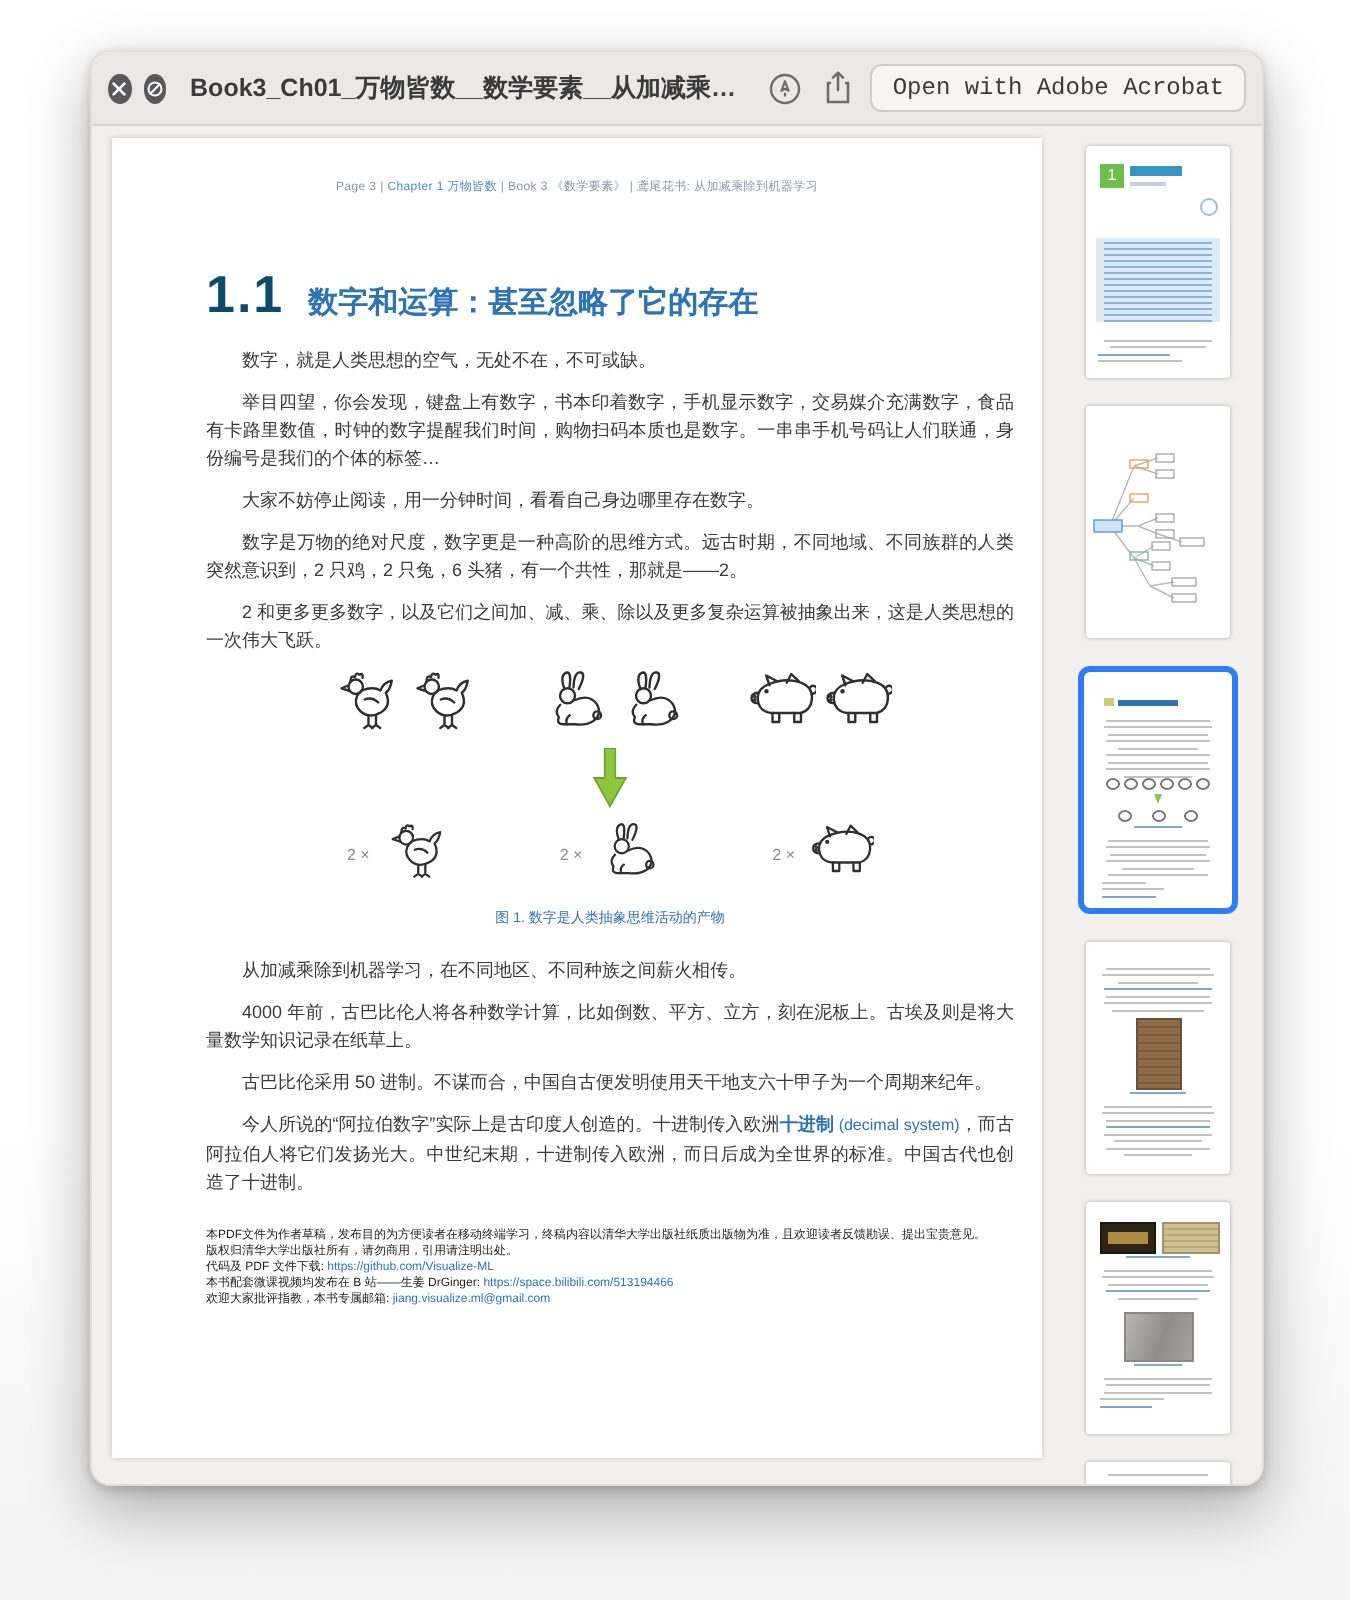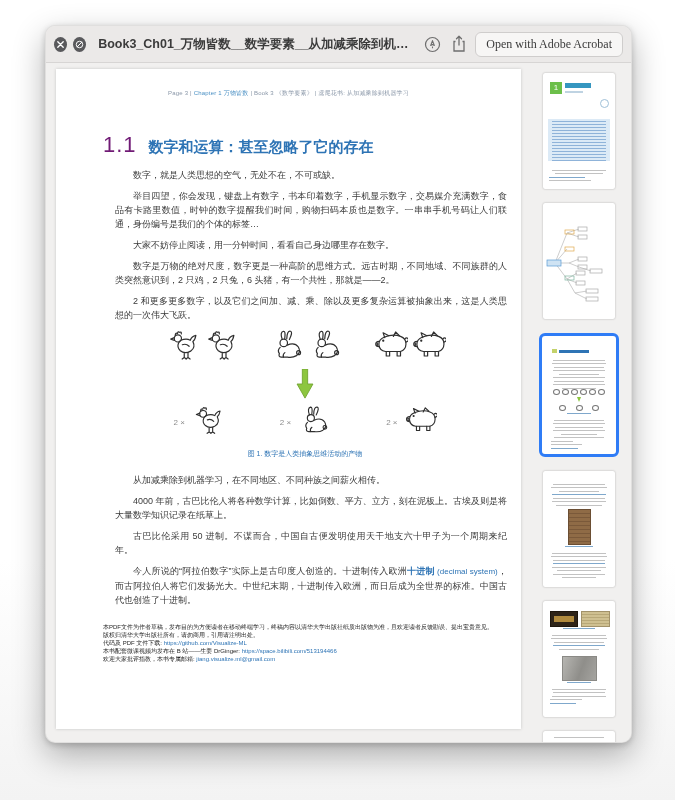--- a/index.html
+++ b/index.html
@@ -27,39 +27,39 @@
   .tb-circle svg{display:block}
   .wtitle{
     font-size:12.5px;font-weight:bold;color:#3b3b3b;margin-left:6px;
     white-space:nowrap;overflow:hidden;text-overflow:ellipsis;flex:0 1 auto;
   }
   .tb-spacer{flex:1}
   .tb-icon{background:none;border:none;padding:2px;cursor:pointer;display:inline-flex}
   .open-btn{
     font-size:12px;color:#3a3a3a;background:#f7f6f5;border:1px solid #cfcdcc;
     border-radius:6px;padding:4px 10px;cursor:pointer;white-space:nowrap;
-    font-family:Liberation Serif, serif;
+    font-family:Liberation Mono, monospace;
   }
   
   .content{display:flex;height:679px;}
   .page-wrap{flex:1;position:relative;}
   .pdf-page{
     position:absolute;left:10px;top:6px;width:465px;height:660px;background:#fff;
     box-shadow:0 0 3px rgba(0,0,0,.18);overflow:hidden;
   }
   .pg-header{
     margin-top:20px;text-align:center;font-size:6px;color:#8a97a8;letter-spacing:.2px;
   }
   .pg-header .hlink{color:#4a90c4}
   .sect{display:flex;align-items:baseline;margin:34px 0 0 47px;}
-  .sect-num{font-size:22px;color:#701a75;font-weight:400;letter-spacing:1px;}
+  .sect-num{font-size:26px;color:#0c4a6e;font-weight:700;letter-spacing:1px;}
   .sect-title{font-size:15px;font-weight:bold;color:#2e74b5;margin-left:12px;}
   .body-text{margin:10px 14px 0 47px;}
   .body-text p{
-    font-size:9px;line-height:14px;color:#3a3a3a;margin:0 0 7px 12px;
+    font-size:9px;line-height:14px;color:#3a3a3a;margin:0 0 7px 0;
     text-indent:2em;text-align:justify;
   }
   .term{color:#2e74b5;font-weight:bold}
   .term-en{color:#2e74b5;font-size:8px}
   
   .fig{margin:6px 14px 0 47px;}
   .fig-row{display:flex;justify-content:center;align-items:flex-end;}
   .fig-row.top{gap:30px}
   .pair{display:flex;gap:2px}
   .animal{width:36px;height:36px}

